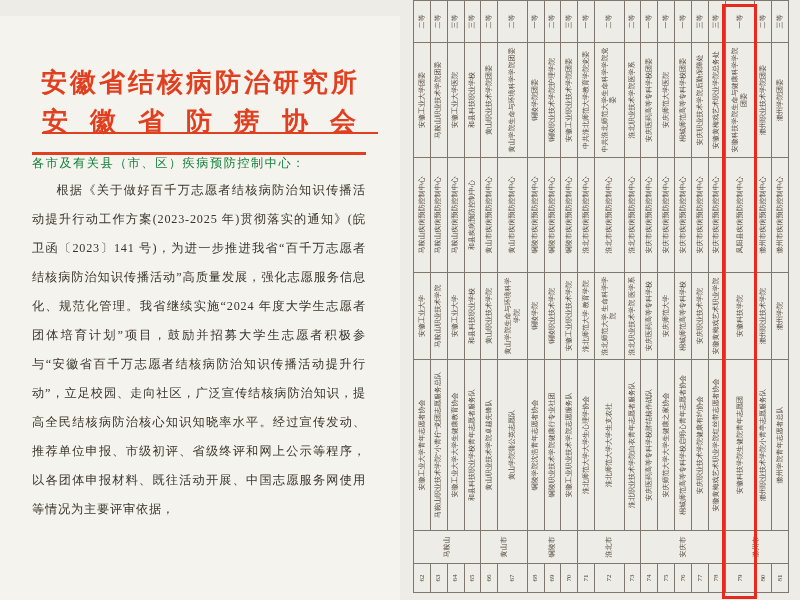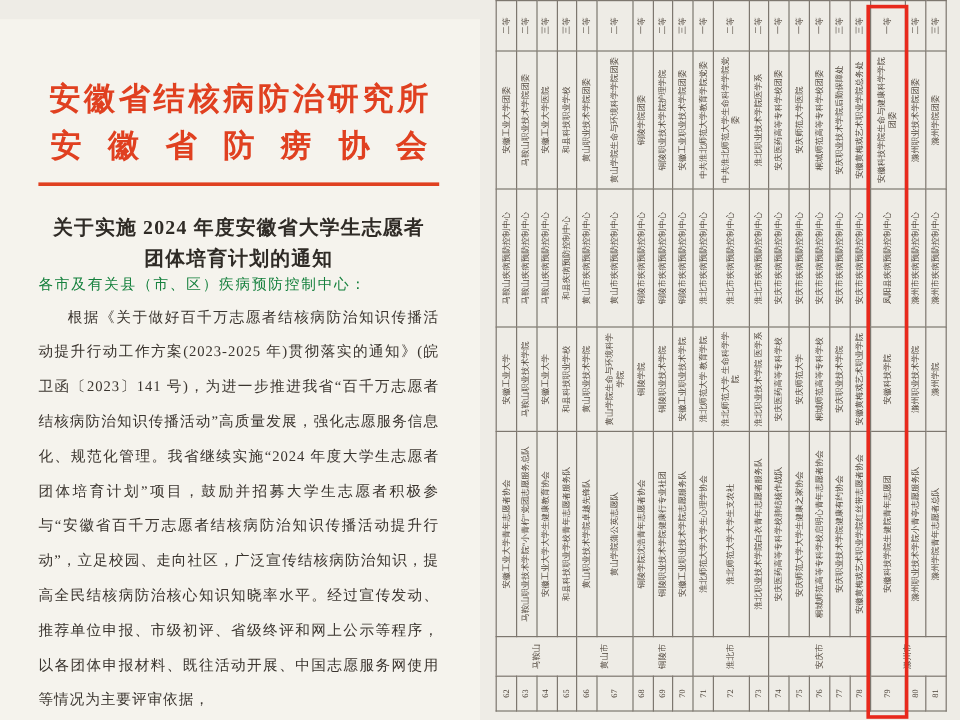--- a/index.html
+++ b/index.html
@@ -14,21 +14,21 @@
     padding:50px 34px 0 32px;
   }
   .org-line1{
     text-align:center;color:#e04020;font-weight:bold;
     font-size:26px;letter-spacing:3px;margin-right:-3px;line-height:34px;
     white-space:nowrap;
   }
   .org-line2{
     text-align:center;color:#e04020;font-weight:bold;
     font-size:26px;letter-spacing:22px;margin-right:-22px;line-height:36px;
-    margin-top:4px;white-space:nowrap;
+    margin-top:4px;white-space:nowrap;text-decoration:underline;
   }
   .doc-number{
     text-align:center;color:#45403a;font-size:11.5px;
     margin-top:24px;letter-spacing:2px;
   }
   .red-rule{
     width:334px;height:3px;background:#e04020;margin:12px auto 0 auto;
   }
   .doc-title{
     margin-top:22px;text-align:center;font-weight:bold;color:#2f2b26;
@@ -71,24 +71,20 @@
     box-sizing:border-box;
   }
 </style>
 </head>
 <body data-name="scanned-document">
 
 <div class="page-left" data-name="notice-page">
   <div class="org-line1" data-name="org-title-line1">安徽省结核病防治研究所</div>
   <div class="org-line2" data-name="org-title-line2">安徽省防痨协会</div>
   <div class="red-rule" data-name="red-divider"></div>
-  <div class="doc-title" data-name="doc-title">
-    <div data-name="doc-title-line1">关于实施 2024 年度安徽省大学生志愿者</div>
-    <div data-name="doc-title-line2">团体培育计划的通知</div>
-  </div>
   <div class="salutation" data-name="salutation">各市及有关县（市、区）疾病预防控制中心：</div>
   <p class="body-text" data-name="body-paragraph">根据《关于做好百千万志愿者结核病防治知识传播活动提升行动工作方案(2023-2025 年)贯彻落实的通知》(皖卫函〔2023〕141 号)，为进一步推进我省“百千万志愿者结核病防治知识传播活动”高质量发展，强化志愿服务信息化、规范化管理。我省继续实施“2024 年度大学生志愿者团体培育计划”项目，鼓励并招募大学生志愿者积极参与“安徽省百千万志愿者结核病防治知识传播活动提升行动”，立足校园、走向社区，广泛宣传结核病防治知识，提高全民结核病防治核心知识知晓率水平。经过宣传发动、推荐单位申报、市级初评、省级终评和网上公示等程序，以各团体申报材料、既往活动开展、中国志愿服务网使用等情况为主要评审依据，</p>
 </div>
 
 <div class="table-rotated" data-name="rotated-table-page">
   <div class="table-inner" data-name="table-inner">
     <table class="awards" data-name="award-table">
       <tbody data-name="awards-table-body">
           <tr data-name="table-row">
             <td data-name="row-number-cell">62</td>

